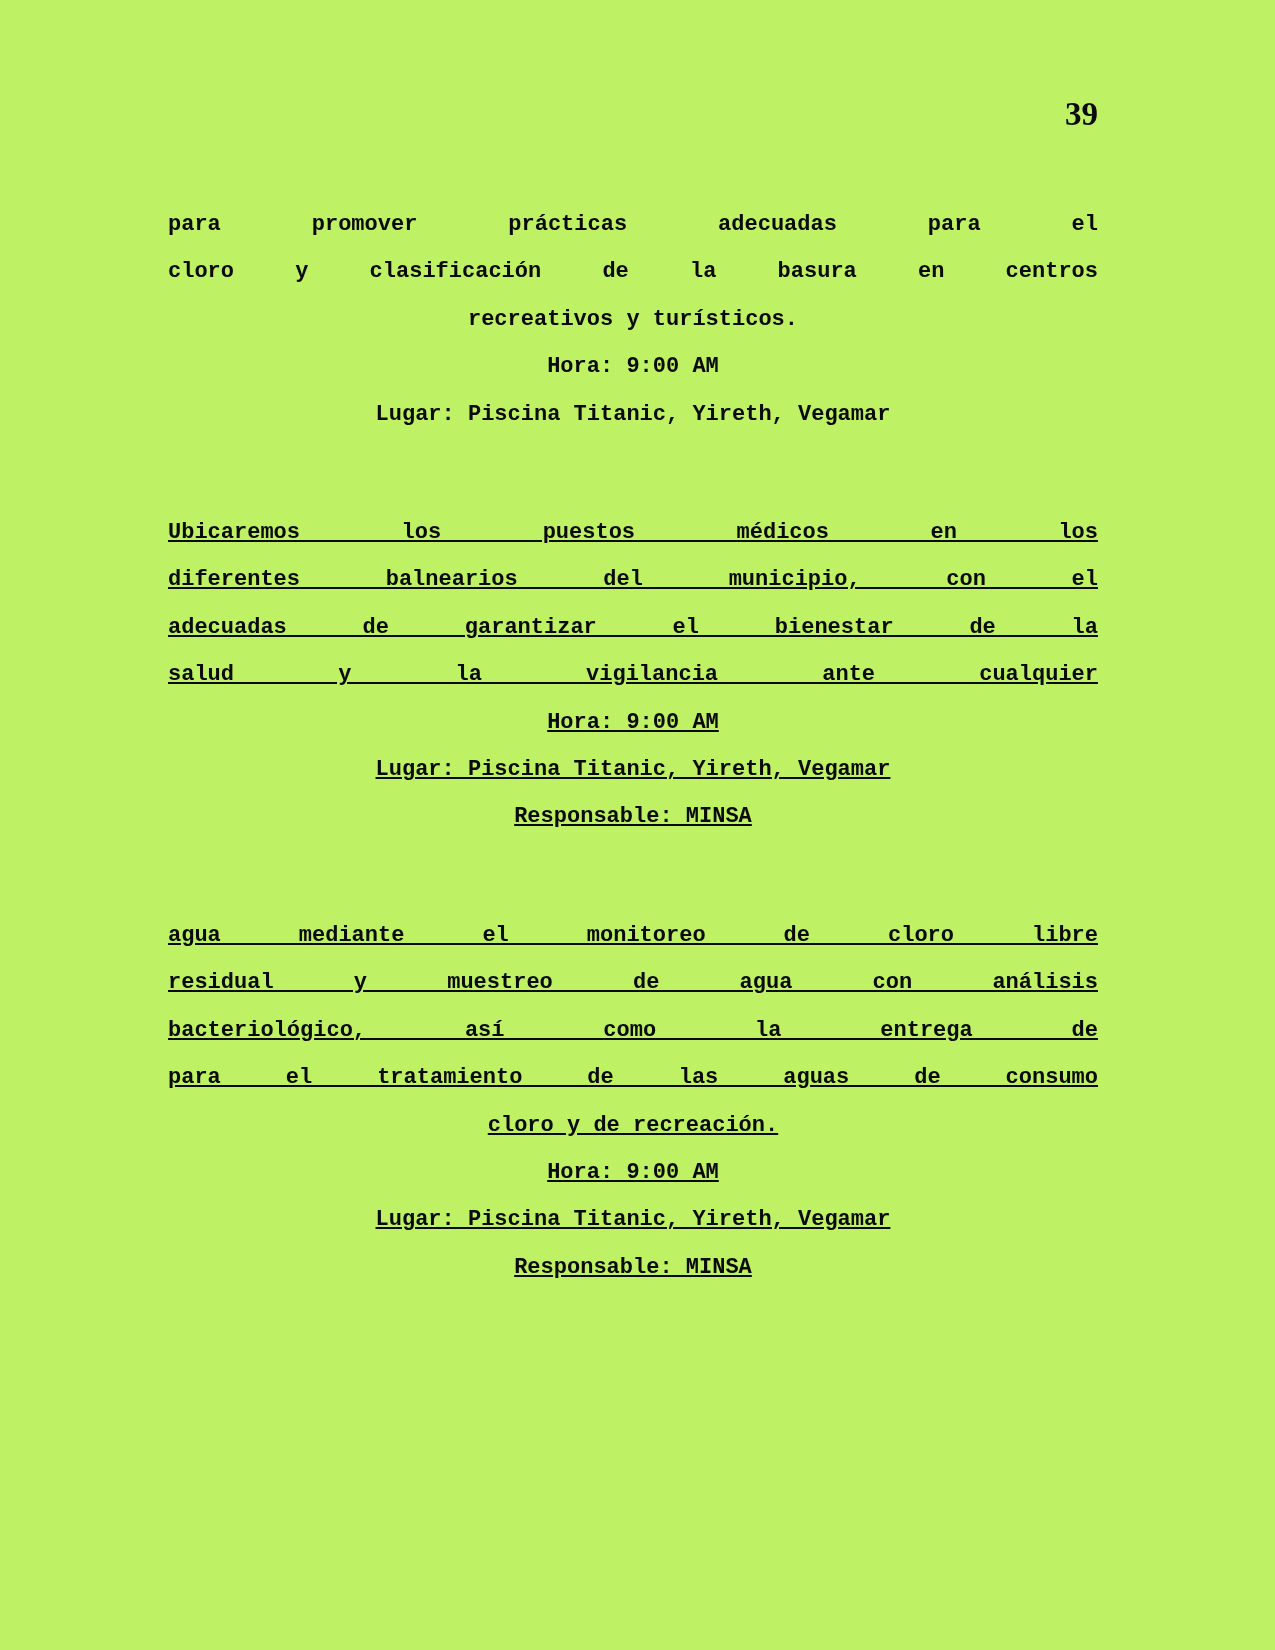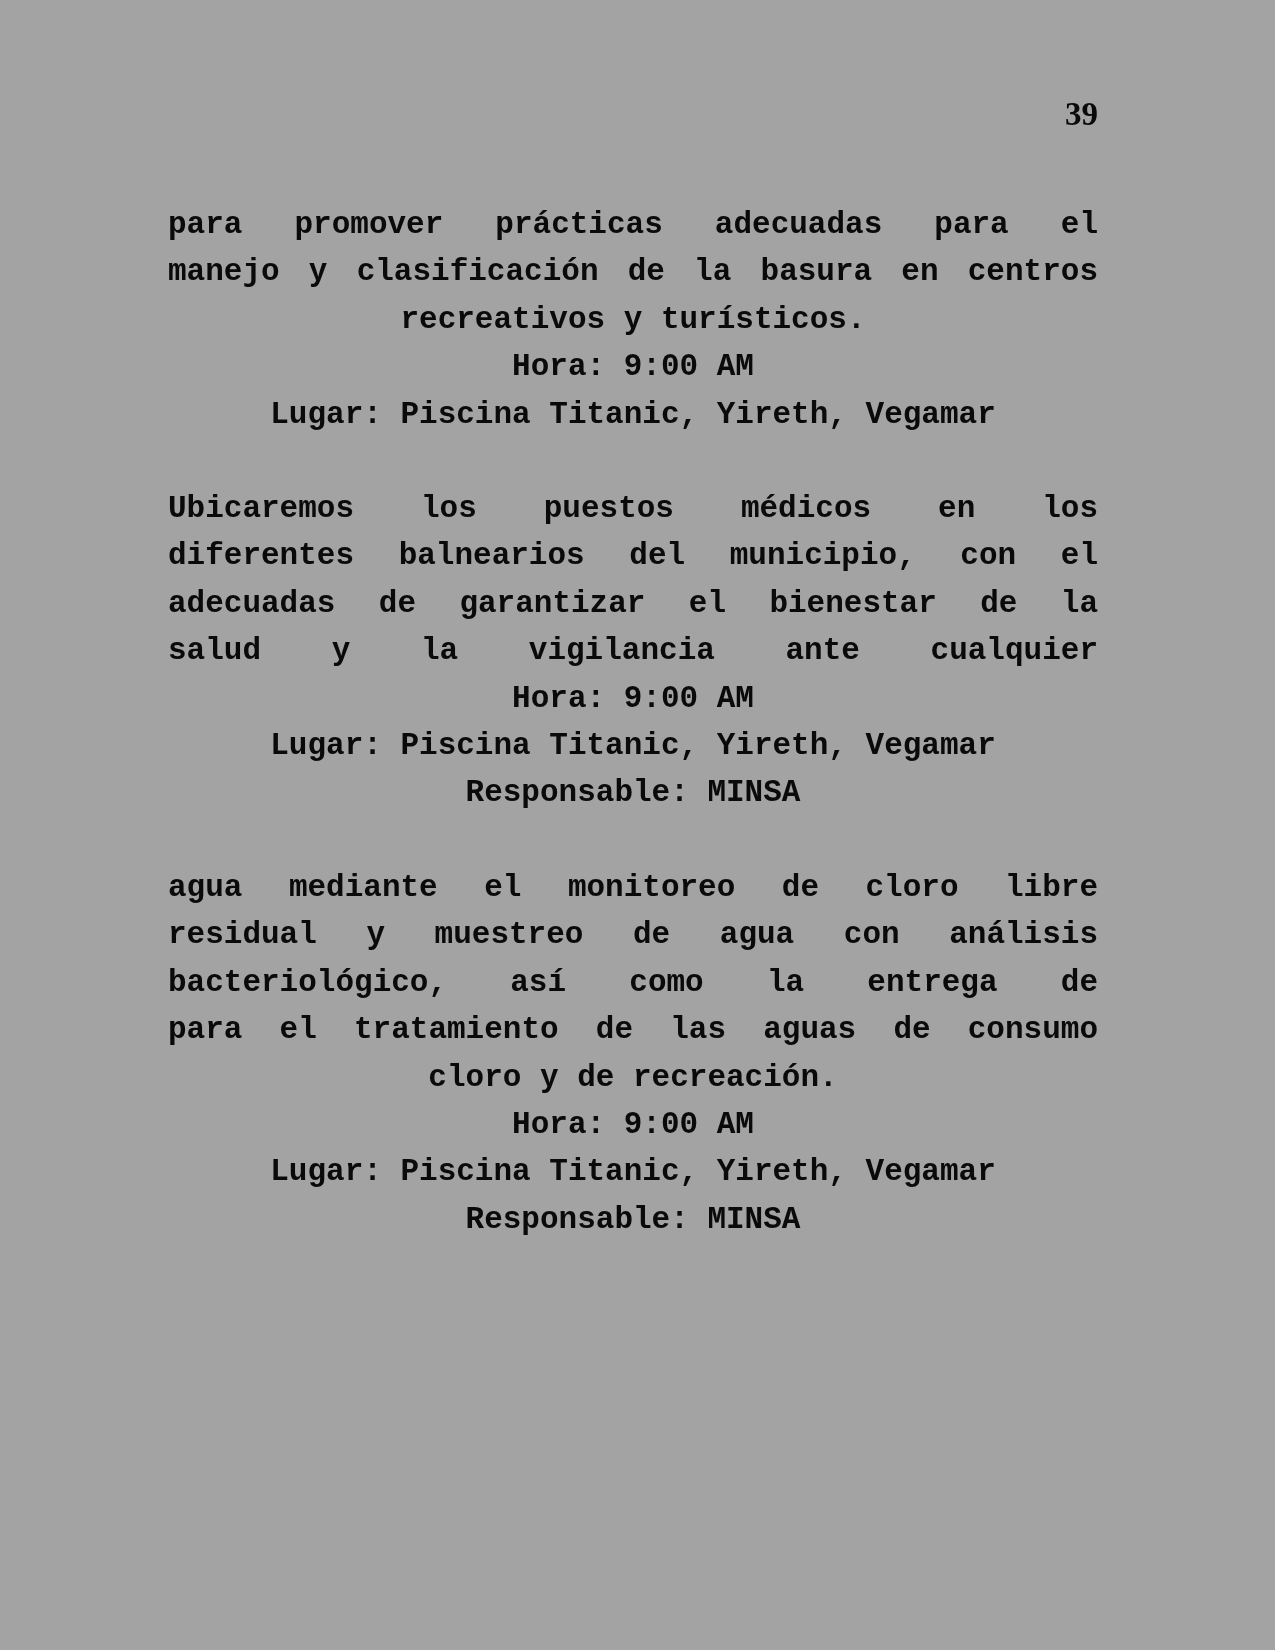--- a/index.html
+++ b/index.html
@@ -4,46 +4,47 @@
 <style>
   html, body {
     margin: 0;
     padding: 0;
     background: #ffffff;
   }
   .page {
     position: relative;
     width: 1275px;
     height: 1650px;
-    background: #a3a3a3;
+    background: #bef264;
     overflow: hidden;
   }
   .page-number {
     position: absolute;
     top: 98px;
     right: 177px;
     font-family: "Liberation Serif", "DejaVu Serif", serif;
     font-weight: bold;
     font-size: 33px;
     color: #0a0a0a;
     line-height: 1;
   }
   .text-column {
     position: absolute;
     left: 168px;
     top: 201px;
     width: 930px;
     font-family: "Liberation Mono", "DejaVu Sans Mono", monospace;
     font-weight: bold;
-    font-size: 31px;
+    font-size: 22px;
     line-height: 47.4px;
     color: #0a0a0a;
   }
   .block + .block {
-    margin-top: 47px;
+    margin-top: 71px;
+    text-decoration: underline;
   }
   .line {
     text-align: center;
     white-space: pre-wrap;
   }
   .line.j {
     text-align: justify;
     text-align-last: justify;
   }
 </style>
@@ -51,21 +52,21 @@
 <body>
 
 <div class="page">
 
   <div class="page-number">39</div>
 
   <div class="text-column">
 
     <div class="block">
       <div class="line j">para promover prácticas adecuadas para el</div>
-      <div class="line j">manejo y clasificación de la basura en centros</div>
+      <div class="line j">cloro y clasificación de la basura en centros</div>
       <div class="line">recreativos y turísticos.</div>
       <div class="line">Hora: 9:00 AM</div>
       <div class="line">Lugar: Piscina Titanic, Yireth, Vegamar</div>
     </div>
 
     <div class="block">
       <div class="line j">Ubicaremos los puestos médicos en los</div>
       <div class="line j">diferentes balnearios del municipio, con el</div>
       <div class="line j">adecuadas de garantizar el bienestar de la</div>
       <div class="line j">salud y la vigilancia ante cualquier</div>

